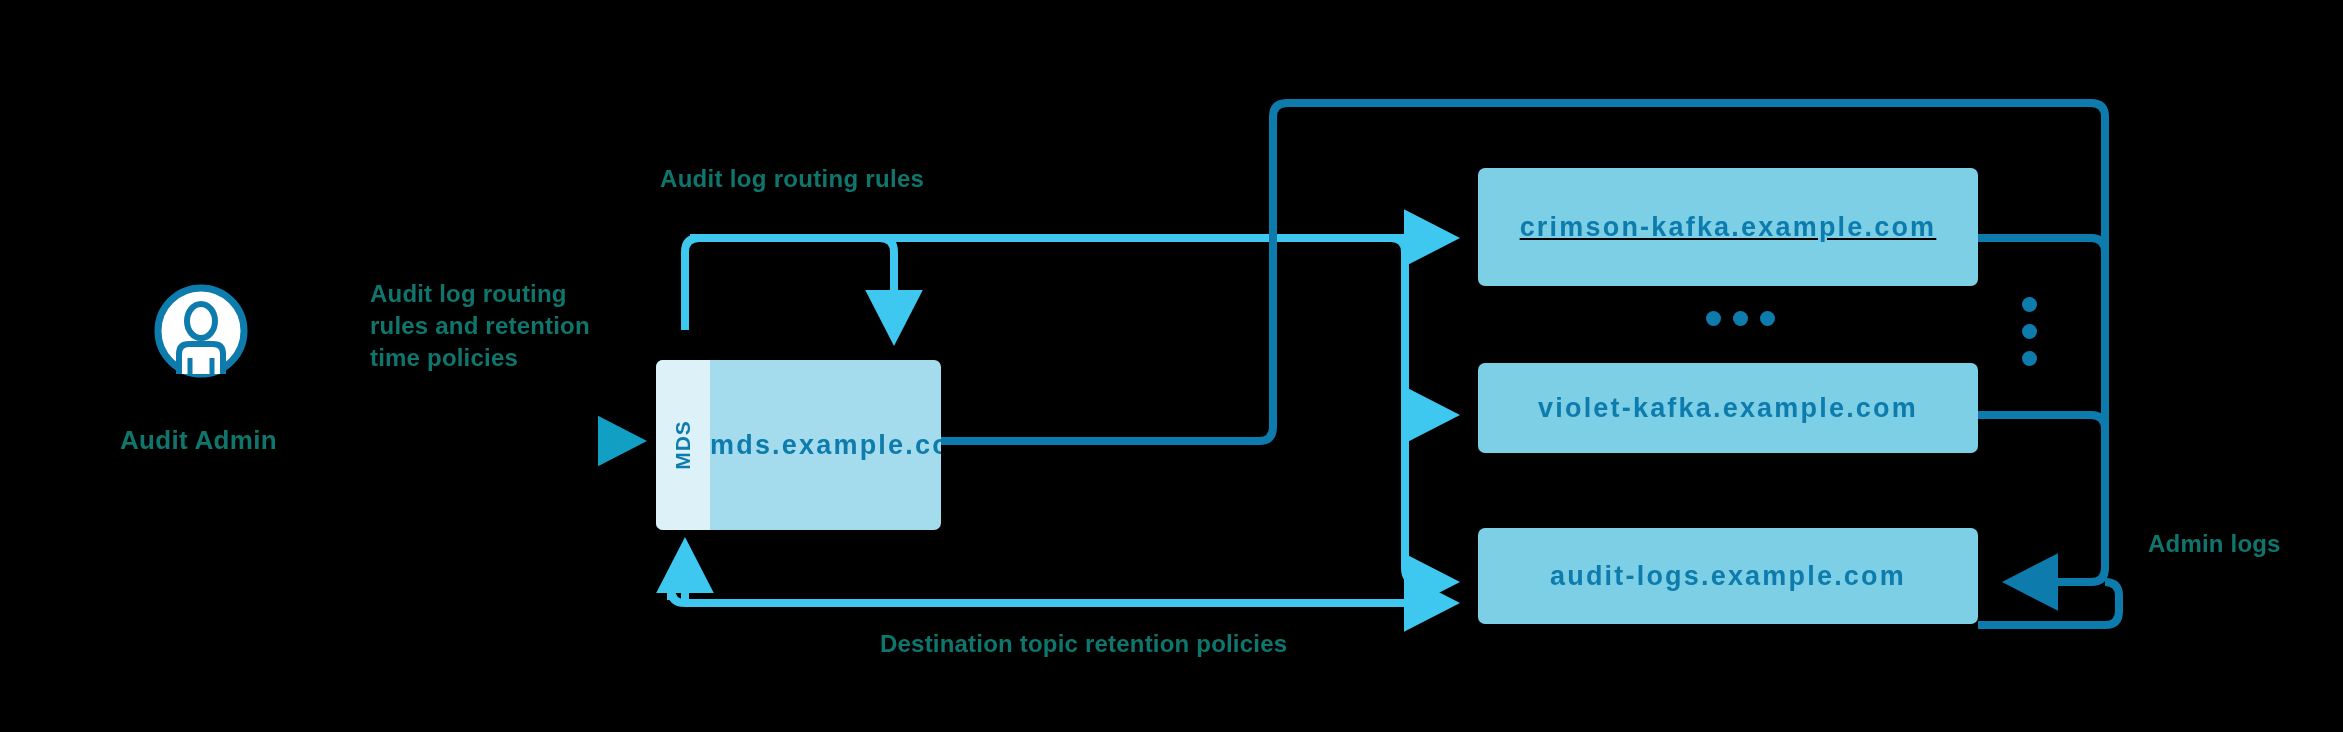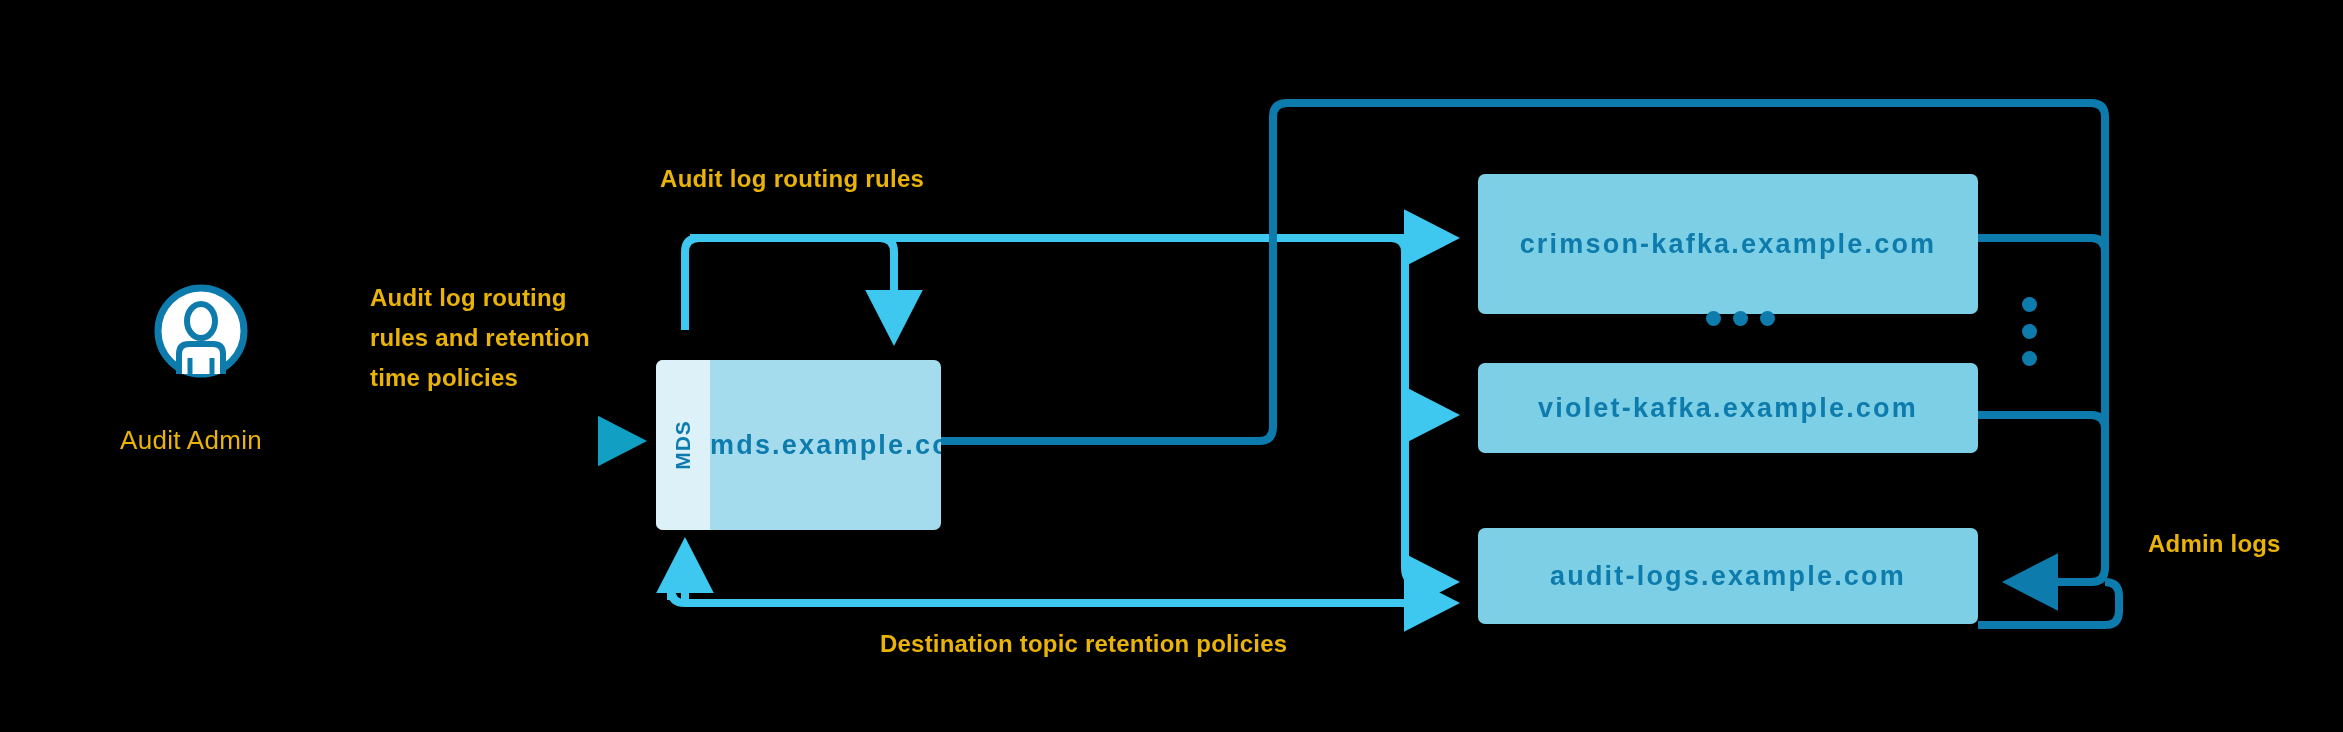--- a/index.html
+++ b/index.html
@@ -73,50 +73,50 @@
     align-items: center;
     justify-content: center;
   }
 
   .kafka-node {
     background: #7ccfe4;
     justify-content: center;
     left: 1478px;
     width: 500px;
   }
-  #kafka-crimson { top: 174px;  height: 140px; }
+  #kafka-crimson { top: 168px;  height: 118px; text-decoration: underline; }
   #kafka-violet  { top: 363px;  height: 90px; }
   #kafka-audit   { top: 528px;  height: 96px; }
 
   
   .lbl {
     position: absolute;
-    color: #eab308;
+    color: #0f766e;
     white-space: pre;
   }
   #label-routing-rules {
     left: 660px;
     top: 165px;
     font-size: 24px;
     font-weight: 600;
     letter-spacing: 0.3px;
   }
   #label-admin-policy {
     left: 370px;
     top: 278px;
     font-size: 24px;
     font-weight: 600;
-    line-height: 40px;
+    line-height: 32px;
     letter-spacing: 0.2px;
   }
   #label-audit-admin {
     left: 120px;
     top: 425px;
     font-size: 26px;
-    font-weight: 400;
+    font-weight: 700;
     letter-spacing: 0.3px;
   }
   #label-retention {
     left: 880px;
     top: 630px;
     font-size: 24px;
     font-weight: 600;
     letter-spacing: 0.2px;
   }
   #label-audit-logs {

